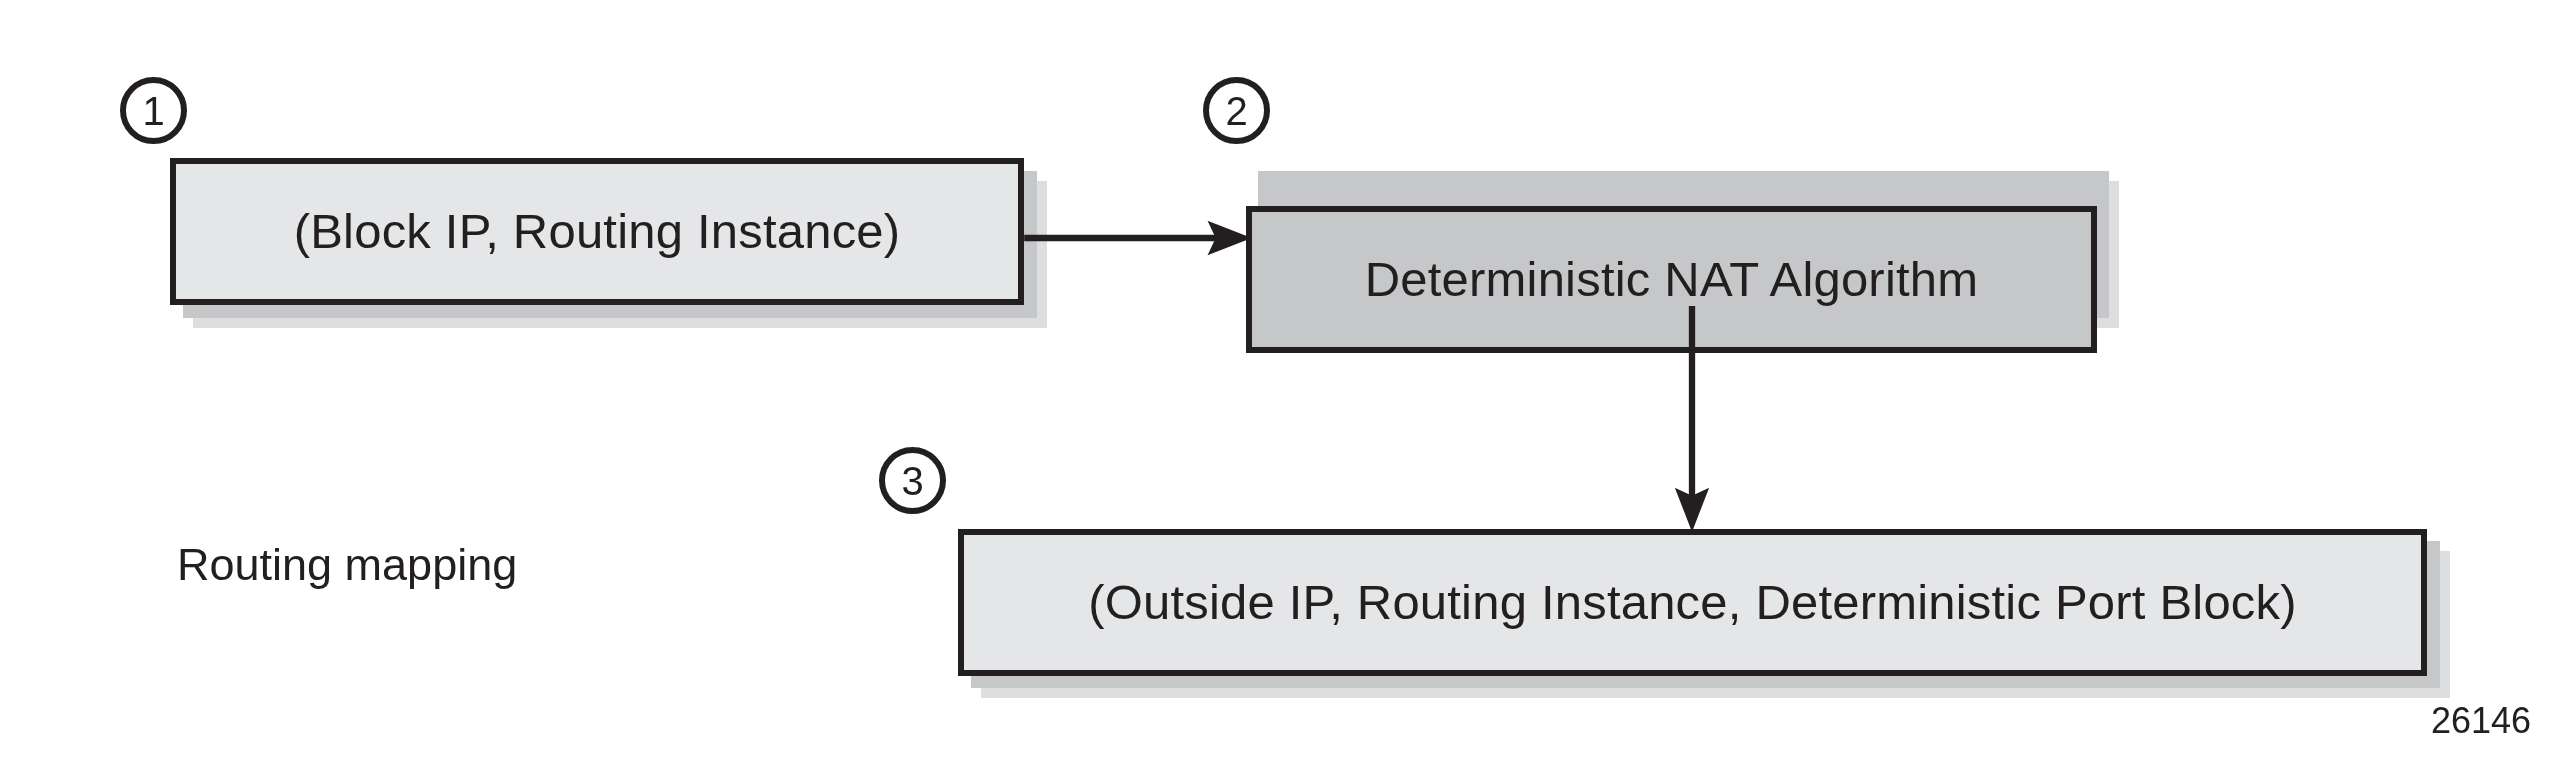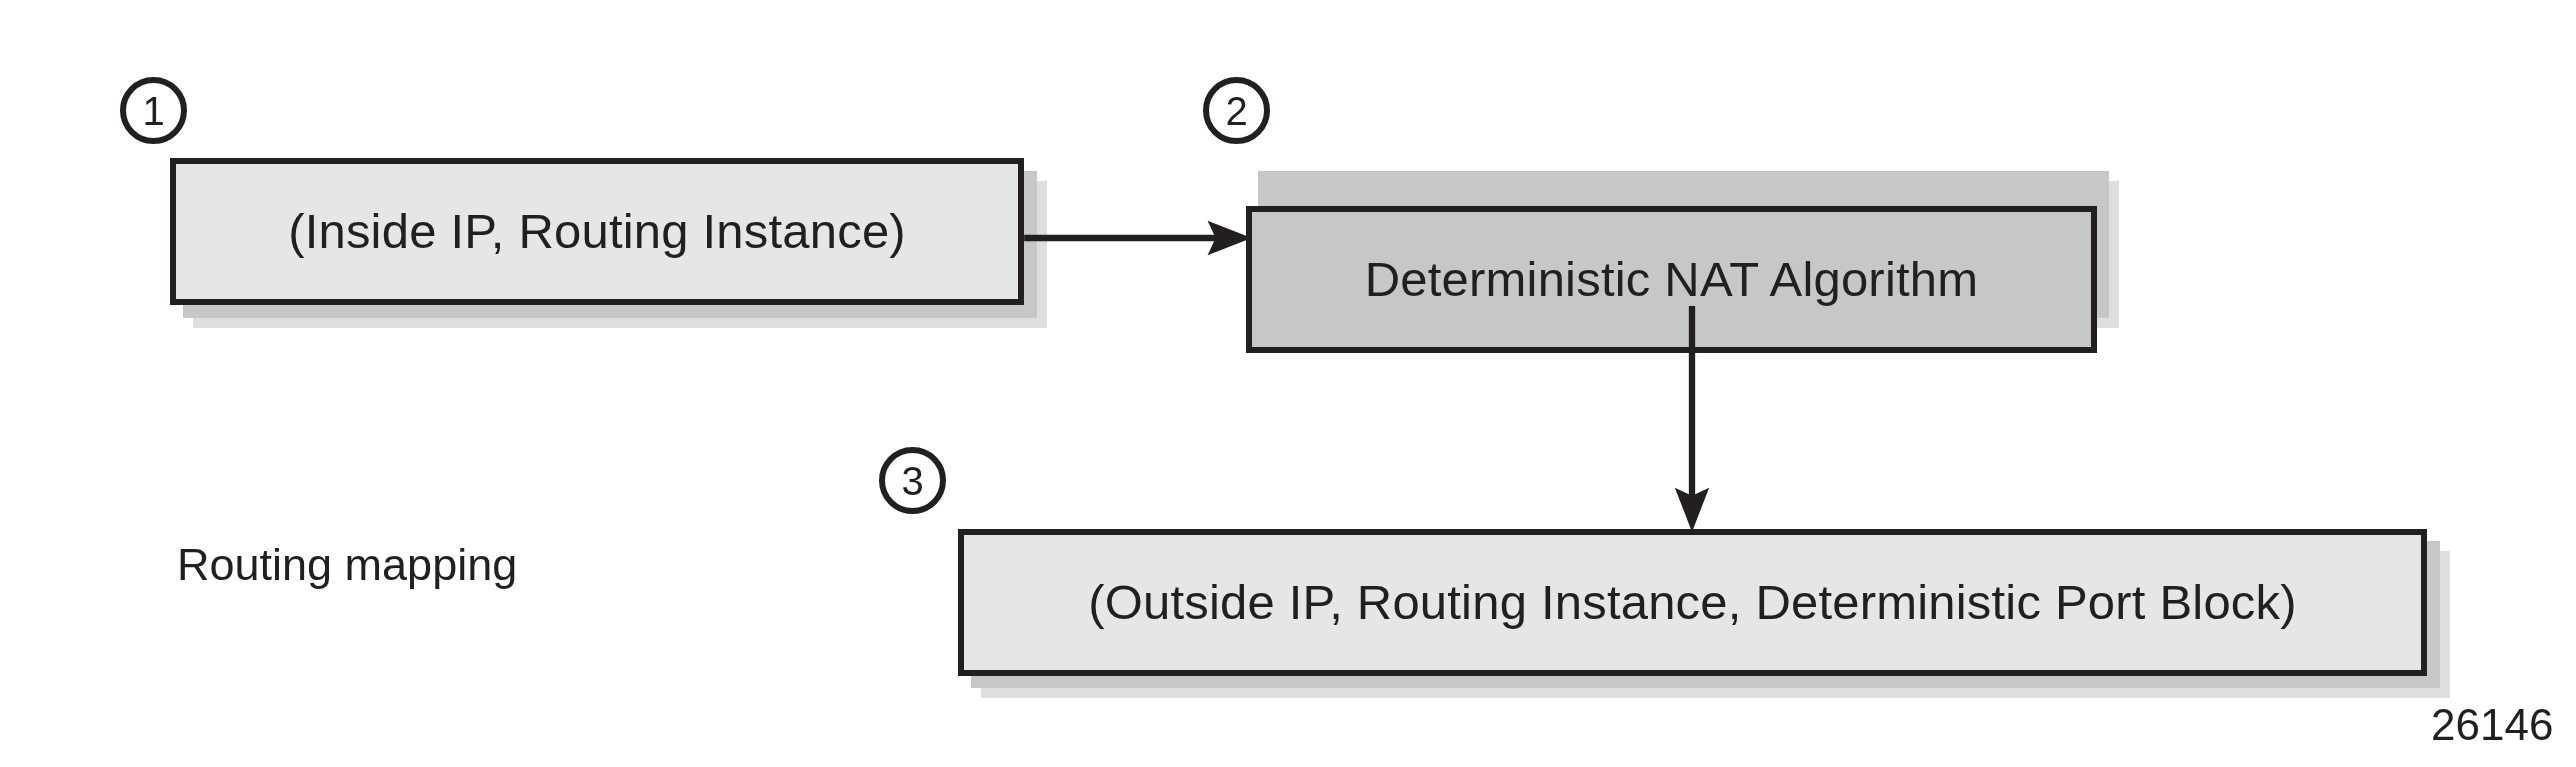--- a/index.html
+++ b/index.html
@@ -102,32 +102,32 @@
     left: 177px;
     top: 542px;
     font-size: 45px;
   }
   #mapping-block div { margin-bottom: 12.7px; }
   #mapping-block div:last-child { margin-bottom: 0; }
 
   #figure-number {
     left: 2431px;
     top: 703px;
-    font-size: 44px;
+    font-size: 36px;
   }
 </style>
 </head>
 <body>
 
 <div id="canvas">
 
   <div class="shadow-outer" style="left:193px; top:181px; width:854px; height:147px;"></div>
   <div class="shadow-inner" style="left:183px; top:171px; width:854px; height:147px;"></div>
   <div class="pbox" id="box1">
-    <span class="pbox-label">(Inside IP, Routing Instance)</span>
+    <span class="pbox-label">(Block IP, Routing Instance)</span>
   </div>
   <div class="step-circle" id="circle1">
     <span>1</span>
   </div>
 
   <div class="shadow-outer" style="left:1268px; top:181px; width:851px; height:147px;"></div>
   <div class="shadow-inner" style="left:1258px; top:171px; width:851px; height:147px;"></div>
   <div class="pbox" id="box2">
     <span class="pbox-label">Deterministic NAT Algorithm</span>
   </div>

